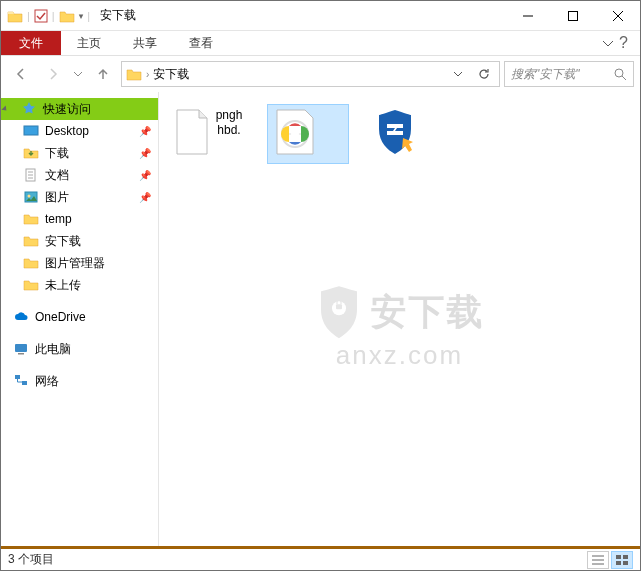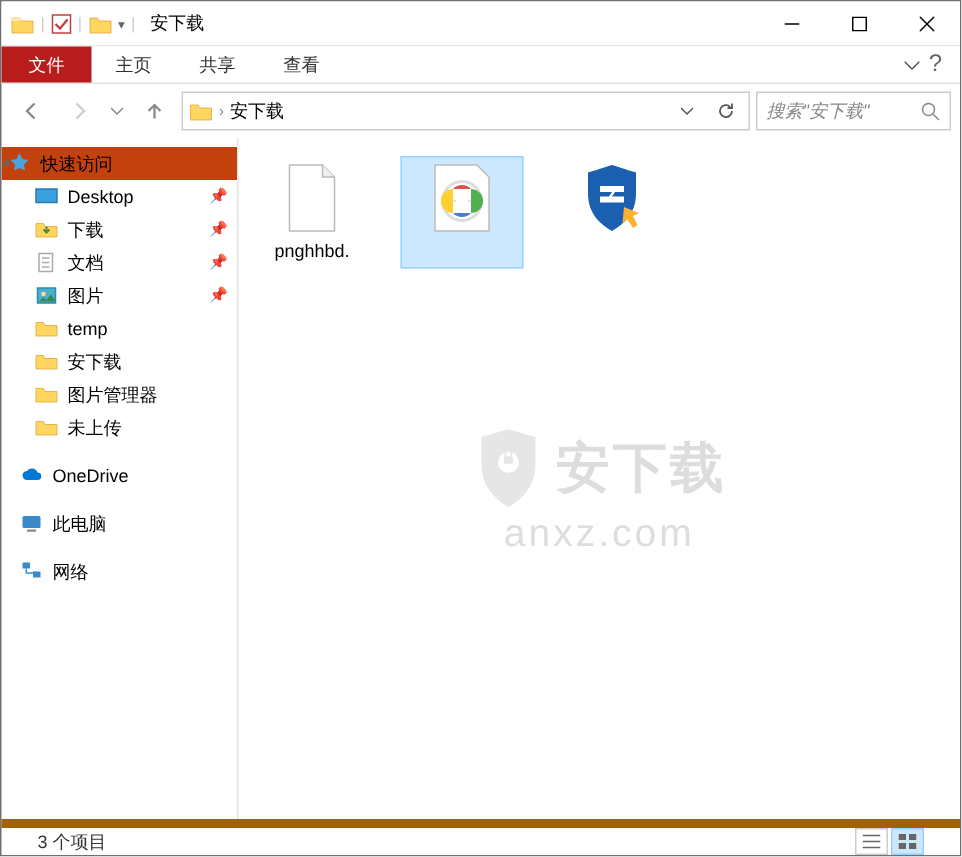--- a/index.html
+++ b/index.html
@@ -30,41 +30,41 @@
 .addr-sep { color: #888; font-size: 10px; }
 .addr-box .spacer { flex: 1; }
 .addr-ctl { width: 22px; display: flex; justify-content: center; color: #555; }
 .search-box { width: 130px; height: 26px; border: 1px solid #ccc; display: flex; align-items: center; padding: 0 6px; font-size: 12px; color: #888; }
 .search-box .ph { flex: 1; font-style: italic; }
 
 
 .main { flex: 1; display: flex; overflow: hidden; }
 .sidebar { width: 158px; border-right: 1px solid #e5e5e5; padding: 6px 0; overflow-y: auto; font-size: 12px; }
 .side-item { display: flex; align-items: center; height: 22px; padding: 0 6px 0 22px; gap: 6px; cursor: pointer; position: relative; }
-.side-item.top { padding-left: 4px; background: #c2410c; }
+.side-item.top { padding-left: 20px; background: #84cc16; }
 .side-item.top::before { content: ""; position: absolute; left: 2px; top: 8px; width: 0; height: 0; border-left: 4px solid #666; border-top: 3px solid transparent; border-bottom: 3px solid transparent; transform: rotate(45deg); }
 .side-item .pin { margin-left: auto; color: #888; font-size: 10px; }
 .side-group-gap { height: 10px; }
 .side-icon { width: 16px; height: 16px; display: flex; align-items: center; justify-content: center; }
 
 
 .content { flex: 1; position: relative; padding: 12px 8px; }
 .items { display: flex; gap: 18px; }
-.file-item { width: 82px; display: flex; flex-direction: column; align-items: center; text-align: center; font-size: 12px; padding: 4px; cursor: pointer; }
+.file-item { width: 82px; display: flex; flex-direction: row; text-align: center; font-size: 12px; padding: 4px; cursor: pointer; }
 .file-item.selected { background: #cce8ff; border: 1px solid #99d1ff; padding: 3px; }
 .file-icon { width: 48px; height: 48px; display: flex; align-items: center; justify-content: center; margin-bottom: 4px; }
 .file-label { line-height: 1.25; word-break: break-all; }
 
 
 .watermark { position: absolute; top: 50%; left: 50%; transform: translate(-50%, -40%); text-align: center; color: #ddd; pointer-events: none; }
 .watermark .wm-top { font-size: 36px; font-weight: bold; letter-spacing: 2px; display: flex; align-items: center; justify-content: center; gap: 8px; }
 .watermark .wm-bot { font-size: 26px; letter-spacing: 2px; }
 
 
-.statusbar { height: 24px; border-top: 6px solid #a16207; display: flex; align-items: center; padding: 0 24px; font-size: 12px; color: #333; }
+.statusbar { height: 24px; border-top: 3px solid #a16207; display: flex; align-items: center; padding: 0 7px; font-size: 12px; color: #333; }
 .statusbar .view-btns { margin-left: auto; display: flex; gap: 2px; }
 .view-btn { width: 22px; height: 18px; border: 1px solid #ccc; display: flex; align-items: center; justify-content: center; font-size: 10px; color: #666; }
 .view-btn.active { background: #cce8ff; border-color: #99d1ff; }
 
 svg { display: block; }
 </style>
 </head>
 <body>
 
 <div class="window">

